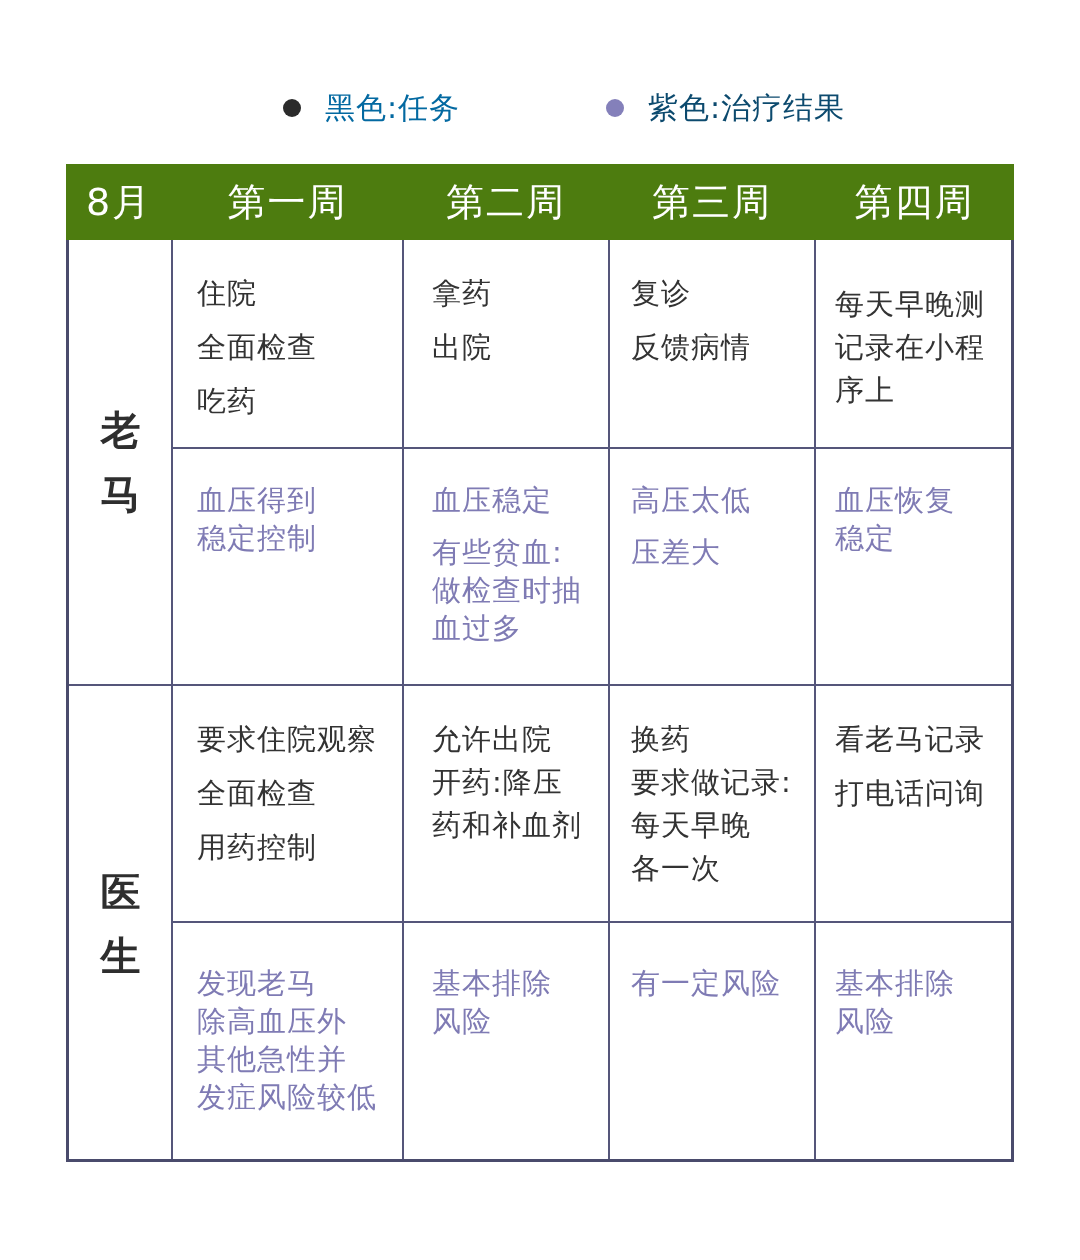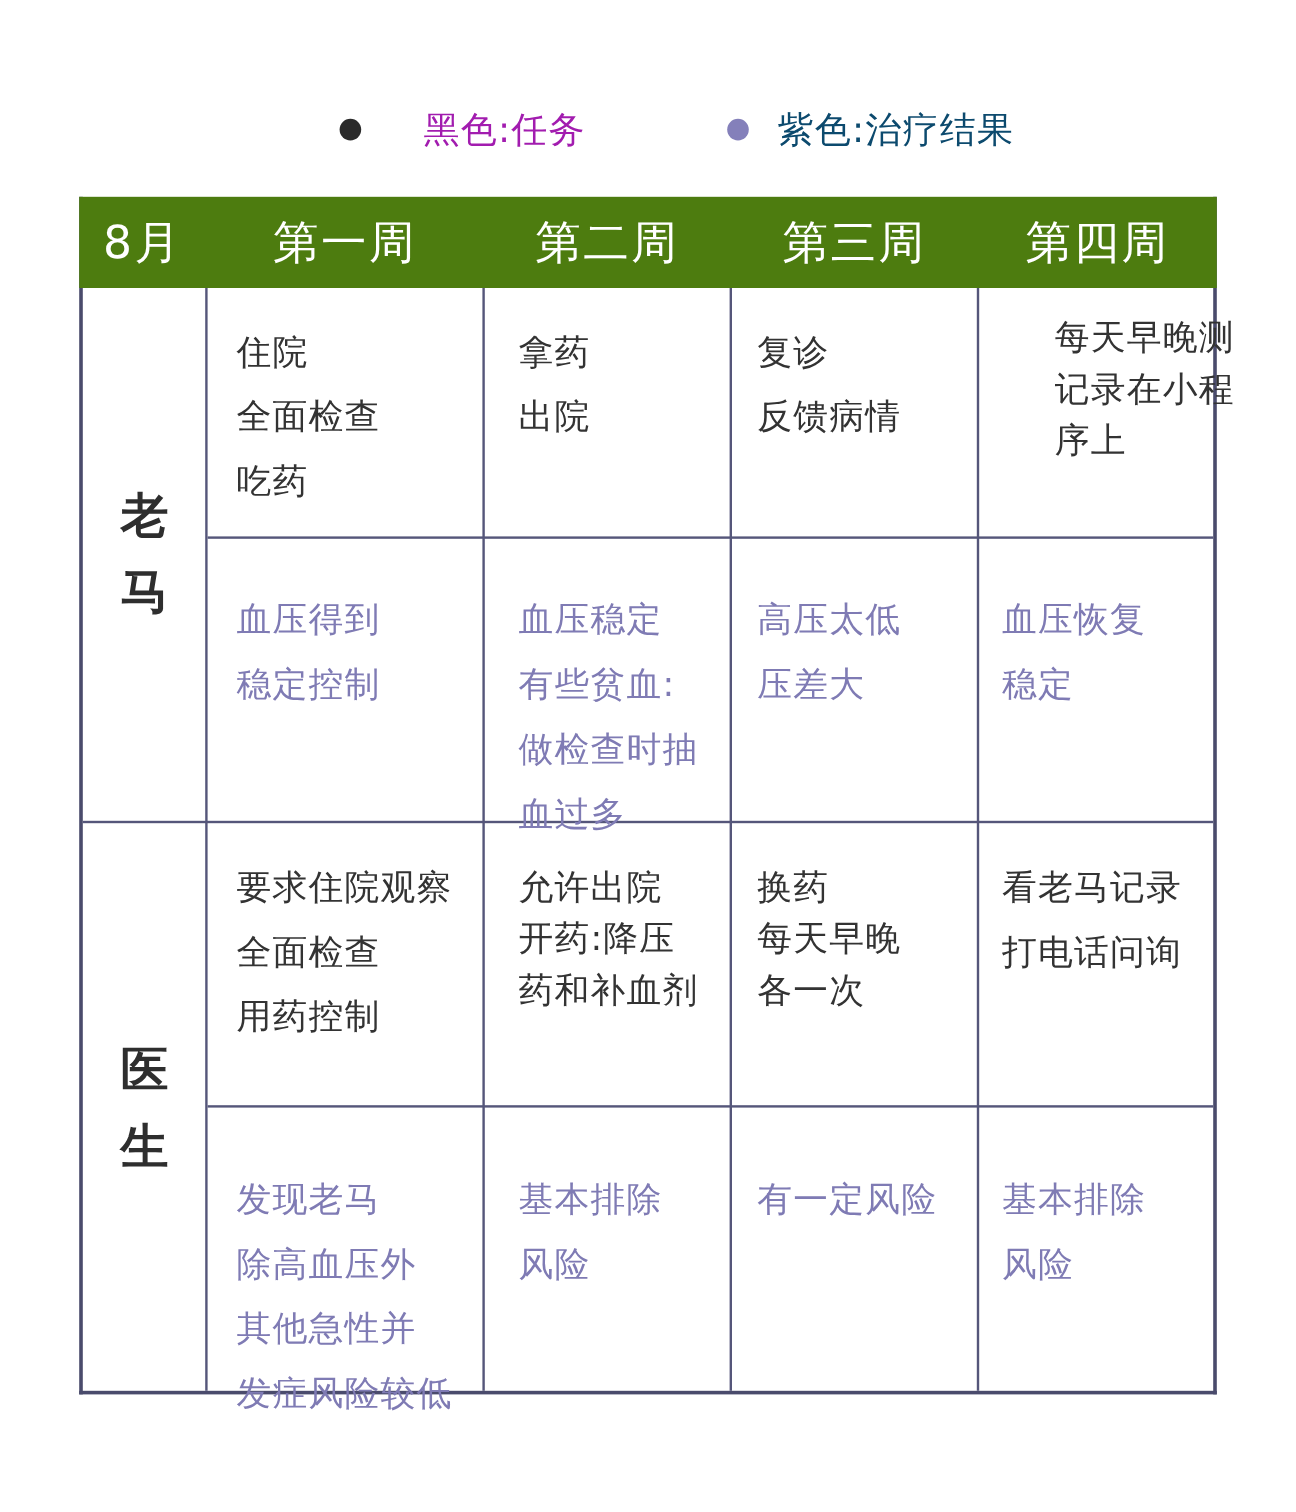--- a/index.html
+++ b/index.html
@@ -23,21 +23,21 @@
     }
     .legend-item {
       position: absolute;
       top: 0;
       height: 48px;
       display: flex;
       align-items: center;
       font-size: 30px;
       letter-spacing: 1px;
     }
-    .legend-item.task { left: 283px; color: #a21caf; gap: 28px; }
+    .legend-item.task { left: 283px; color: #0369a1; }
     .legend-item.result { left: 606px; color: #0c4a6e; }
     .legend-dot {
       width: 18px;
       height: 18px;
       border-radius: 50%;
       margin-right: 24px;
       display: inline-block;
     }
     .legend-item.task .legend-dot { background: #2b2b2b; }
     .legend-item.result .legend-dot { background: #8480ba; }
@@ -101,21 +101,21 @@
       box-sizing: border-box;
       font-size: 29px;
       line-height: 38px;
       letter-spacing: 1px;
     }
     .cell .line { display: block; }
     .cell.task { color: #333333; }
     .cell.task .line { margin-bottom: 16px; }
     .cell.task.dense .line { margin-bottom: 5px; }
     .cell.result { color: #7f7bb4; }
-    .cell.result .line { margin-bottom: 0px; margin-top: 16px; }
+    .cell.result .line { margin-bottom: 0px; }
     .cell.result .line.gap { margin-bottom: 14px; }
   </style>
 </head>
 <body>
 
 <div class="legend">
   <div class="legend-item task">
     <span class="legend-dot"></span>
     <span>黑色:任务</span>
   </div>
@@ -155,21 +155,21 @@
     <span class="line">吃药</span>
   </div>
   <div class="cell task" style="left:363px;top:110px;width:176px;">
     <span class="line">拿药</span>
     <span class="line">出院</span>
   </div>
   <div class="cell task" style="left:562px;top:110px;width:180px;">
     <span class="line">复诊</span>
     <span class="line">反馈病情</span>
   </div>
-  <div class="cell task dense" style="left:766px;top:98px;width:180px;margin-left:44px;">
+  <div class="cell task dense" style="left:766px;top:121px;width:180px;">
     <span class="line">每天早晚测</span>
     <span class="line">记录在小程</span>
     <span class="line">序上</span>
   </div>
 
   <div class="cell result" style="left:128px;top:317px;width:205px;">
     <span class="line">血压得到</span>
     <span class="line">稳定控制</span>
   </div>
   <div class="cell result" style="left:363px;top:317px;width:176px;">
@@ -197,20 +197,21 @@
     <span class="line">全面检查</span>
     <span class="line">用药控制</span>
   </div>
   <div class="cell task dense" style="left:363px;top:556px;width:176px;">
     <span class="line">允许出院</span>
     <span class="line">开药:降压</span>
     <span class="line">药和补血剂</span>
   </div>
   <div class="cell task dense" style="left:562px;top:556px;width:180px;">
     <span class="line">换药</span>
+    <span class="line">要求做记录:</span>
     <span class="line">每天早晚</span>
     <span class="line">各一次</span>
   </div>
   <div class="cell task" style="left:766px;top:556px;width:180px;">
     <span class="line">看老马记录</span>
     <span class="line">打电话问询</span>
   </div>
 
   <div class="cell result" style="left:128px;top:800px;width:205px;">
     <span class="line">发现老马</span>

